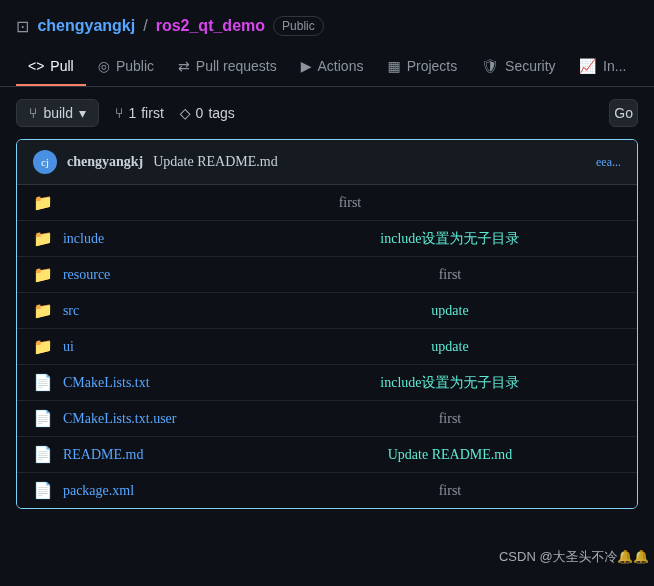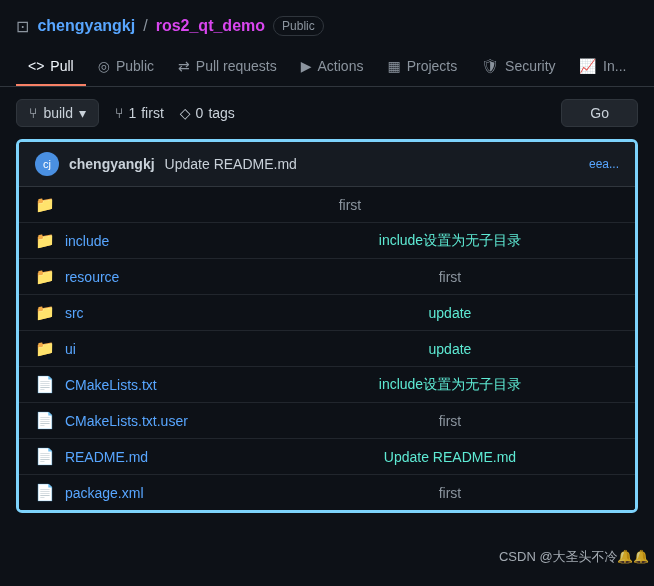--- a/index.html
+++ b/index.html
@@ -106,31 +106,32 @@
       gap: 5px;
       color: #c9d1d9;
       cursor: pointer;
     }
     .go-btn {
       margin-left: auto;
       background: #21262d;
       border: 1px solid #30363d;
       border-radius: 6px;
       color: #c9d1d9;
-      padding: 5px 28px;
+      padding: 5px 4px;
       cursor: pointer;
       font-size: 14px;
     }
 
     
     .file-list {
-      border: 3px solid #7dd3fc;
+      border: 1px solid #7dd3fc;
       border-radius: 6px;
       margin: 0 16px;
       overflow: hidden;
+      font-family: Liberation Serif, serif;
     }
 
     
     .commit-row {
       display: flex;
       align-items: center;
       gap: 10px;
       padding: 10px 16px;
       background: #161b22;
       border-bottom: 1px solid #30363d;

